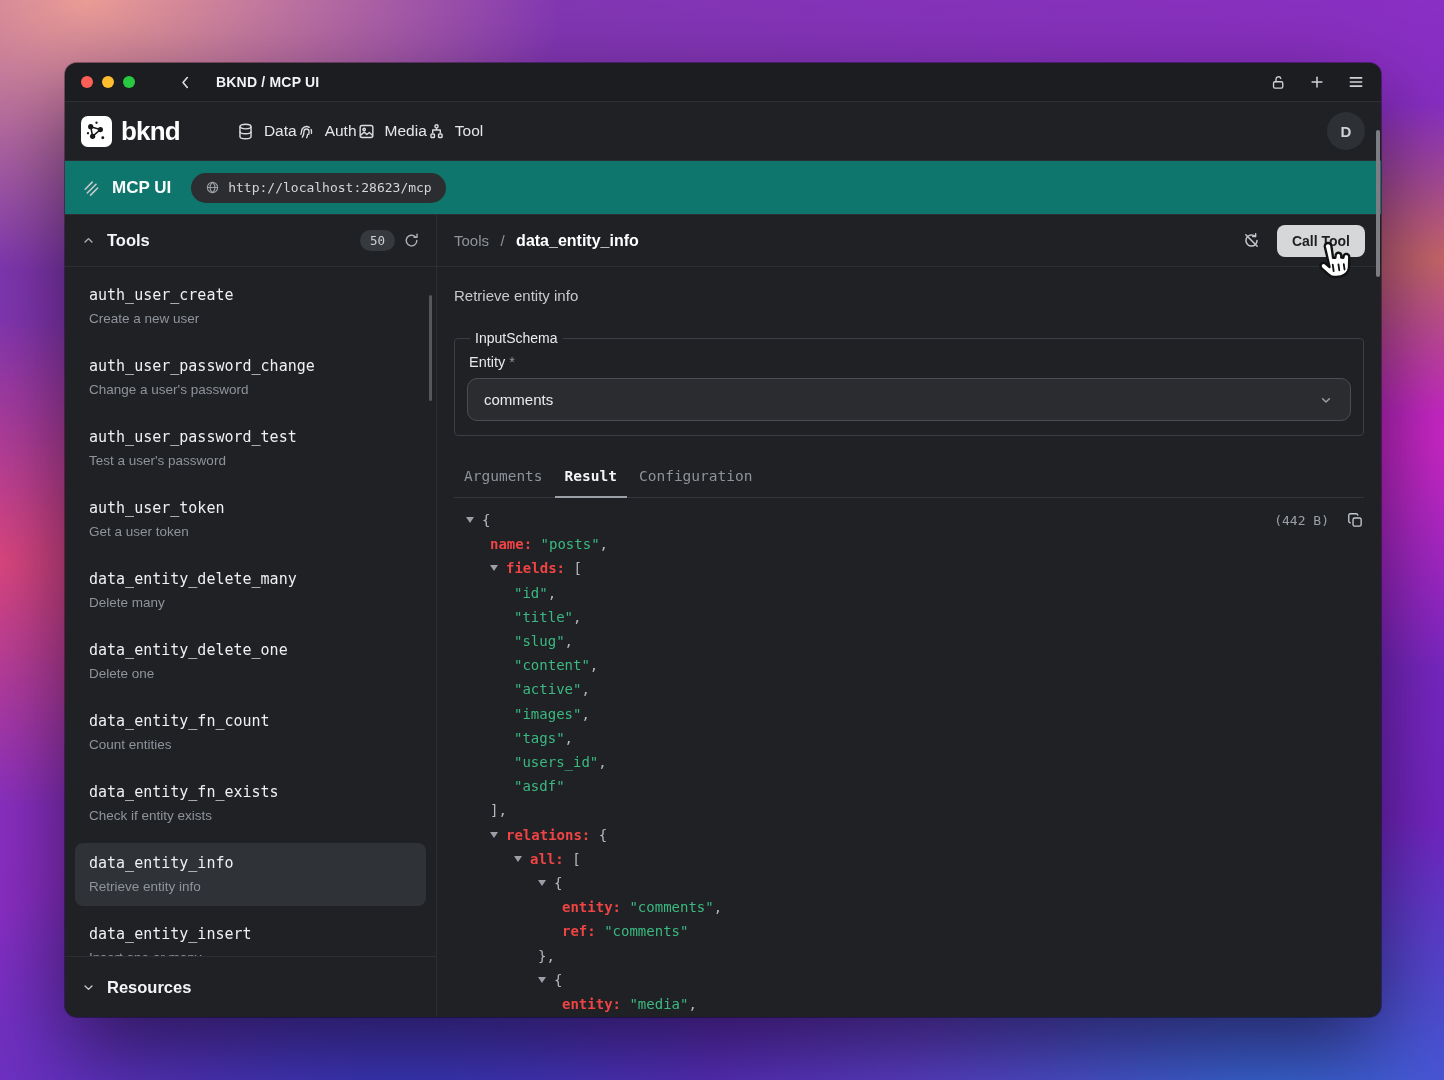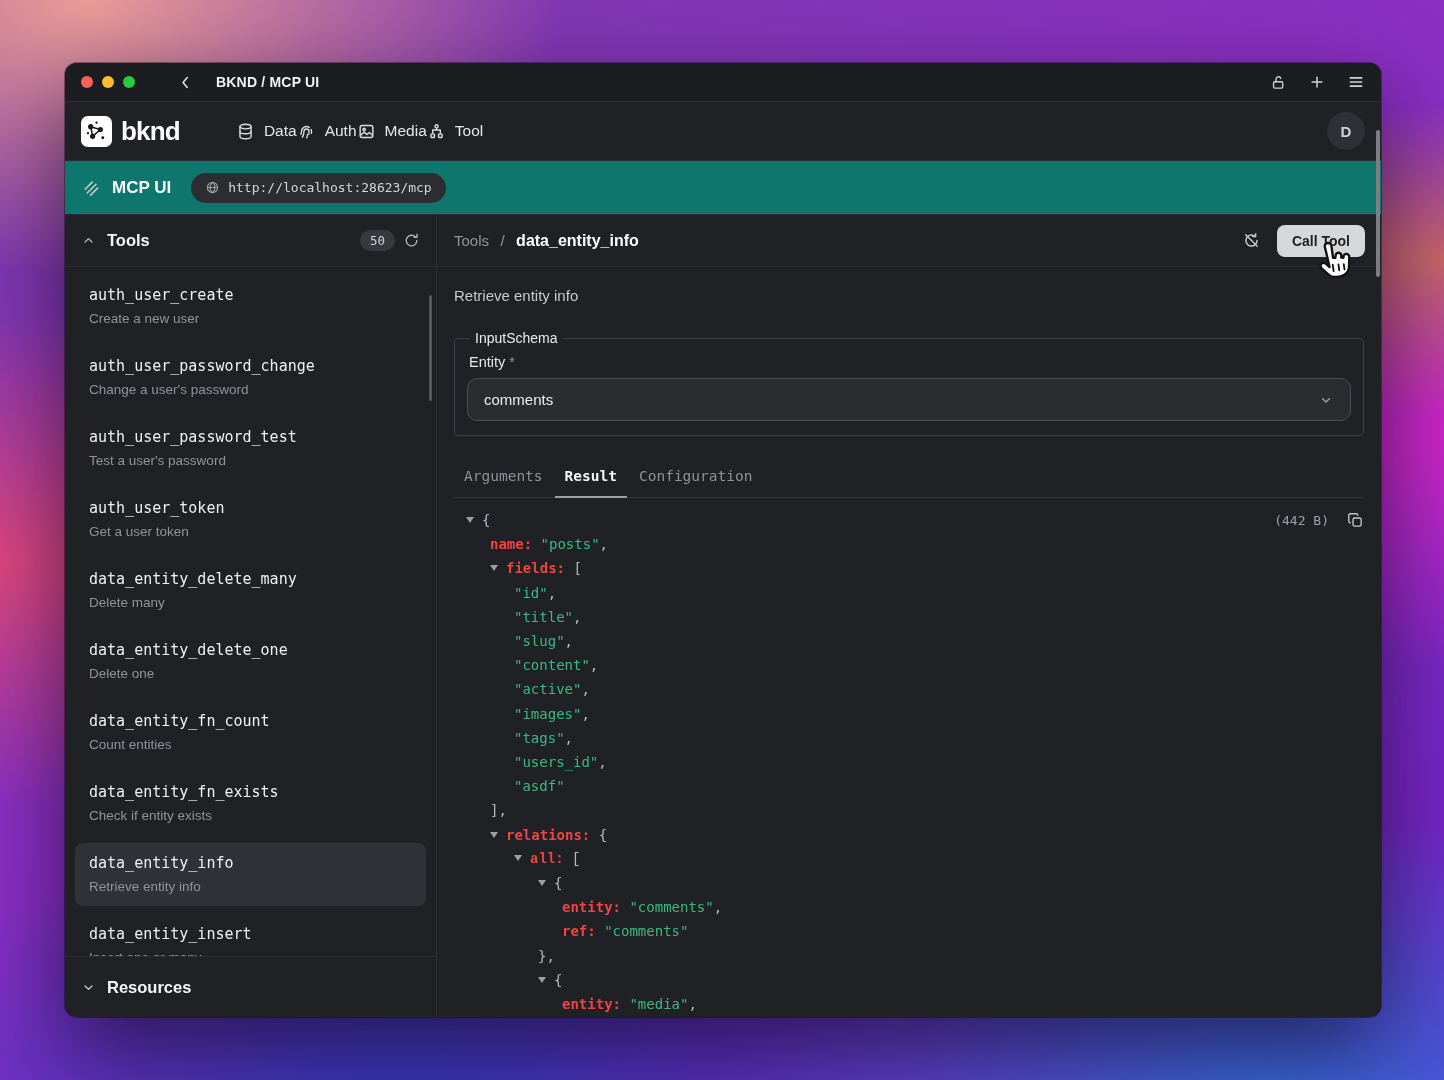--- a/index.html
+++ b/index.html
@@ -356,21 +356,21 @@
               <div class="json-line" style="padding-left: 60px;"><span class="json-str">"title"</span><span class="json-punc">,</span></div>
               <div class="json-line" style="padding-left: 60px;"><span class="json-str">"slug"</span><span class="json-punc">,</span></div>
               <div class="json-line" style="padding-left: 60px;"><span class="json-str">"content"</span><span class="json-punc">,</span></div>
               <div class="json-line" style="padding-left: 60px;"><span class="json-str">"active"</span><span class="json-punc">,</span></div>
               <div class="json-line" style="padding-left: 60px;"><span class="json-str">"images"</span><span class="json-punc">,</span></div>
               <div class="json-line" style="padding-left: 60px;"><span class="json-str">"tags"</span><span class="json-punc">,</span></div>
               <div class="json-line" style="padding-left: 60px;"><span class="json-str">"users_id"</span><span class="json-punc">,</span></div>
               <div class="json-line" style="padding-left: 60px;"><span class="json-str">"asdf"</span></div>
               <div class="json-line" style="padding-left: 36px;"><span class="json-punc">],</span></div>
               <div class="json-line" style="padding-left: 36px;"><span class="tri"></span><span class="json-key">relations:</span><span class="json-punc"> {</span></div>
-              <div class="json-line" style="padding-left: 60px; font-family: Liberation Mono, monospace;"><span class="tri"></span><span class="json-key">all:</span><span class="json-punc"> [</span></div>
+              <div class="json-line" style="padding-left: 60px;"><span class="tri"></span><span class="json-key">all:</span><span class="json-punc"> [</span></div>
               <div class="json-line" style="padding-left: 84px;"><span class="tri"></span><span class="json-punc">{</span></div>
               <div class="json-line" style="padding-left: 108px;"><span class="json-key">entity:</span><span class="json-str"> "comments"</span><span class="json-punc">,</span></div>
               <div class="json-line" style="padding-left: 108px;"><span class="json-key">ref:</span><span class="json-str"> "comments"</span></div>
               <div class="json-line" style="padding-left: 84px;"><span class="json-punc">},</span></div>
               <div class="json-line" style="padding-left: 84px;"><span class="tri"></span><span class="json-punc">{</span></div>
               <div class="json-line" style="padding-left: 108px;"><span class="json-key">entity:</span><span class="json-str"> "media"</span><span class="json-punc">,</span></div>
               <div class="json-line" style="padding-left: 108px;"></div>
             </div>
         </div>
       </div>

